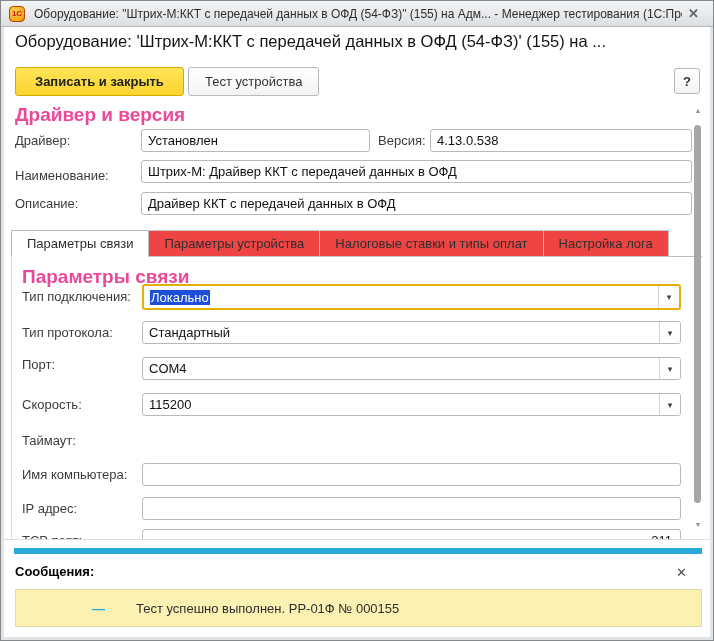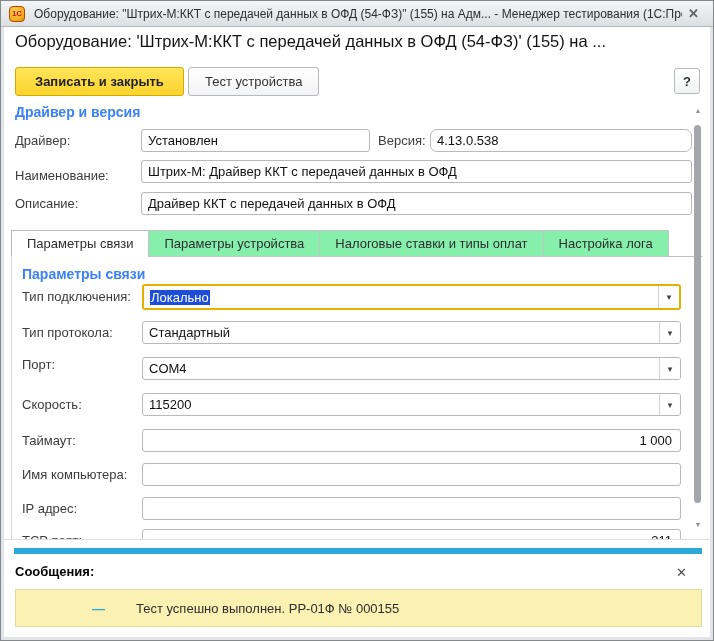--- a/index.html
+++ b/index.html
@@ -38,42 +38,42 @@
     display: inline-flex; align-items: center; justify-content: center;
     border: 1px solid #b7b9bb; background: linear-gradient(#ffffff, #f2f3f4); color: #333;
   }
   .btn-save {
     left: 14px; top: 66px; padding: 0 19px; font-weight: bold; color: #222;
     background: linear-gradient(#ffe557, #fbd42e); border: 1px solid #d2ab00;
   }
   .btn-test { left: 187px; top: 66px; padding: 0 16px; }
   .btn-help { top: 67px; right: 13px; width: 26px; height: 26px; font-weight: bold; }
 
-  .section-h { position: absolute; font-size: 14px; font-weight: bold; color: #3b82f6; }
+  .section-h { position: absolute; font-size: 19px; font-weight: bold; color: #ec4899; }
   .lbl { position: absolute; font-size: 13px; color: #3c3c3c; white-space: nowrap; }
 
   .field {
     position: absolute; height: 23px; border: 1px solid #b7b9bb; border-radius: 3px;
     background: #fff; font-size: 13px; color: #111; padding: 3px 6px 8px 6px; white-space: nowrap; overflow: hidden;
   }
   .combo { padding-right: 27px; }
   .combo .arrow-btn {
     position: absolute; right: 0; top: 0; bottom: 0; width: 21px;
     border-left: 1px solid #d2d4d6; display: flex; align-items: center; justify-content: center;
     font-size: 9px; color: #3f4142; background: #fff;
   }
   .field.focused { border: 2px solid #e3b200; height: 26px; padding-top: 4px; }
   .sel-text { background: #1d4ed8; color: #fff; padding: 0 1px; }
   .num { text-align: right; padding-right: 8px; }
 
   
   .tabs { position: absolute; left: 10px; top: 229px; display: flex; height: 27px; z-index: 2; }
   .tab {
     height: 27px; display: flex; align-items: center; padding: 0 15px; font-size: 13px; color: #2e2e2e;
-    background: #86efac; border: 1px solid #c3c5c7; margin-right: -1px; white-space: nowrap;
+    background: #ef4444; border: 1px solid #c3c5c7; margin-right: -1px; white-space: nowrap;
   }
   .tab.active { background: #fff; border-color: #b9bbbd; border-bottom: 1px solid #fff; }
 
   .tab-panel {
     position: absolute; left: 10px; top: 255px; width: 691px; height: 283px;
     background: #fff; border-top: 1px solid #bcbec0; border-left: 1px solid #d8dadc;
     overflow: hidden; z-index: 1;
   }
 
   
@@ -113,21 +113,21 @@
 
   <button class="btn btn-test">Тест устройства</button>
   <button class="btn btn-save">Записать и закрыть</button>
   <button class="btn btn-help">?</button>
 
   <div class="section-h" style="left:14px; top:103px;">Драйвер и версия</div>
 
   <div class="lbl" style="left:14px; top:132px;">Драйвер:</div>
   <div class="field" style="left:140px; top:128px; width:229px;">Установлен</div>
   <div class="lbl" style="left:377px; top:132px;">Версия:</div>
-  <div class="field" style="left:429px; top:128px; width:262px;border-radius:7px;">4.13.0.538</div>
+  <div class="field" style="left:429px; top:128px; width:262px;">4.13.0.538</div>
 
   <div class="lbl" style="left:14px; top:167px;">Наименование:</div>
   <div class="field" style="left:140px; top:159px; width:551px;">Штрих-М: Драйвер ККТ с передачей данных в ОФД</div>
 
   <div class="lbl" style="left:14px; top:195px;">Описание:</div>
   <div class="field" style="left:140px; top:191px; width:551px;">Драйвер ККТ с передачей данных в ОФД</div>
 
   <div class="tabs">
     <div class="tab active">Параметры связи</div>
     <div class="tab">Параметры устройства</div>
@@ -156,21 +156,20 @@
       <span class="arrow-btn">▾</span>
     </div>
 
     <div class="lbl" style="left:10px; top:140px;">Скорость:</div>
     <div class="field combo" style="left:130px; top:136px; width:539px;">
       <span>115200</span>
       <span class="arrow-btn">▾</span>
     </div>
 
     <div class="lbl" style="left:10px; top:176px;">Таймаут:</div>
-    <div class="field num" style="left:130px; top:172px; width:539px;">1 000</div>
 
     <div class="lbl" style="left:10px; top:210px;">Имя компьютера:</div>
     <div class="field" style="left:130px; top:206px; width:539px;"></div>
 
     <div class="lbl" style="left:10px; top:244px;">IP адрес:</div>
     <div class="field" style="left:130px; top:240px; width:539px;"></div>
 
     <div class="lbl" style="left:10px; top:276px;">TCP порт:</div>
     <div class="field num" style="left:130px; top:272px; width:539px;">211</div>
   </div>

